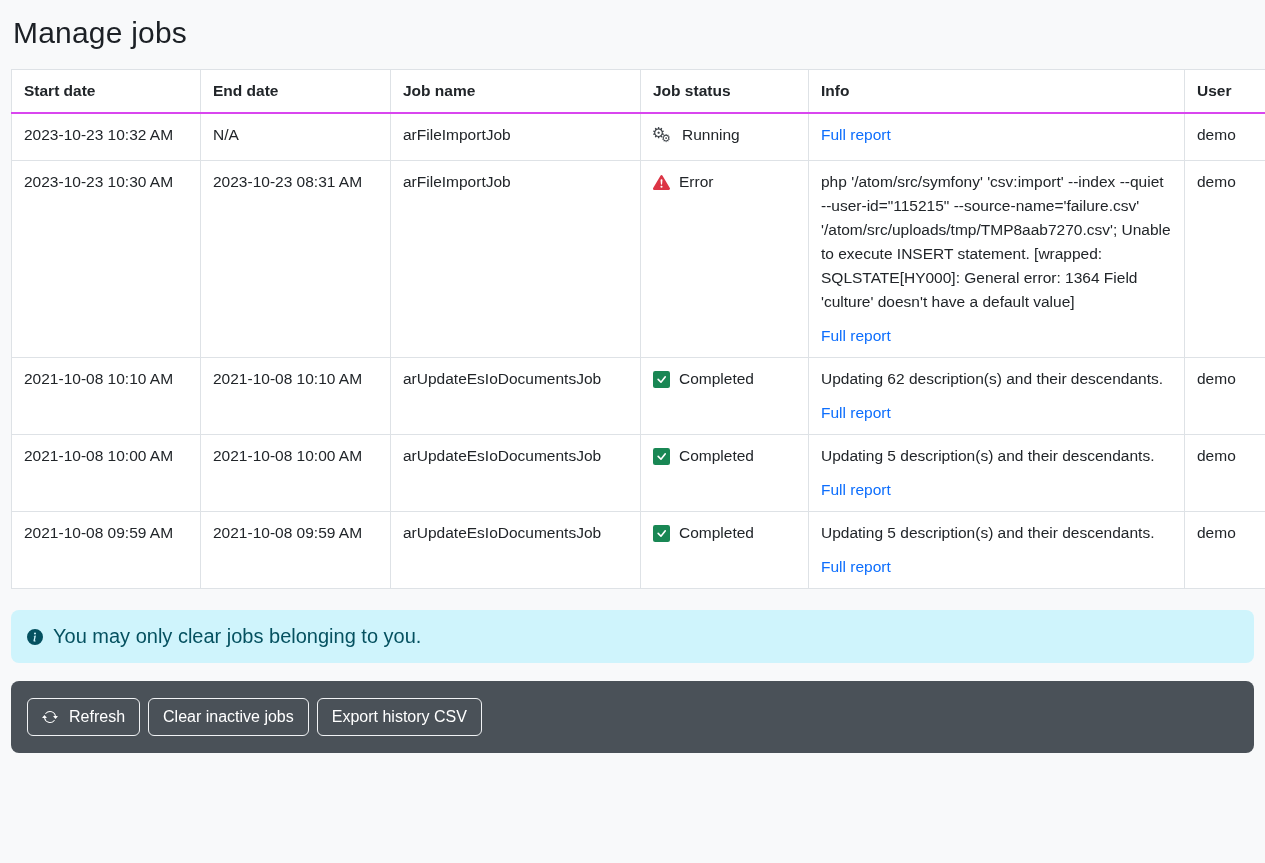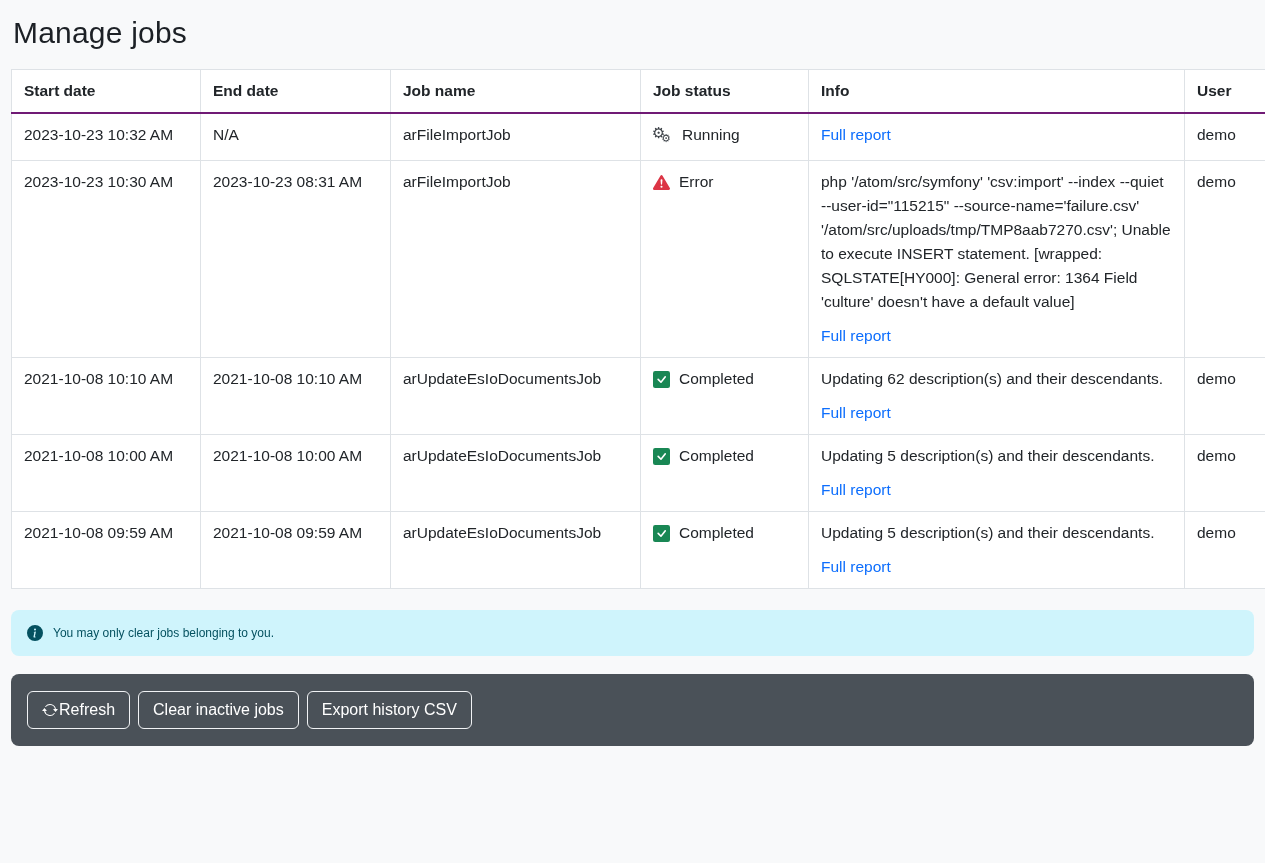--- a/index.html
+++ b/index.html
@@ -39,56 +39,56 @@
   table.jobs col.c-status { width: 168px; }
   table.jobs col.c-info   { width: 376px; }
   table.jobs col.c-user   { width: 136px; }
   table.jobs th, table.jobs td {
     border: 1px solid #dee2e6;
     padding: 9px 12px;
     text-align: left; vertical-align: top;
     font-size: 15.5px; line-height: 24px;
     overflow-wrap: break-word;
   }
-  table.jobs thead th { font-weight: 700; border-bottom: 2px solid #701a75; padding: 9px 12px; }
+  table.jobs thead th { font-weight: 700; border-bottom: 2px solid #d946ef; padding: 9px 12px; }
   td .status { display: inline-flex; align-items: center; gap: 9px; }
   .sicon { display: inline-flex; width: 17px; height: 17px; flex: 0 0 auto; }
   .sicon svg { width: 17px; height: 17px; }
   .gears { position: relative; width: 20px; height: 18px; color: #3b4046; font-family: "DejaVu Sans", sans-serif; }
   .gears .g1 { position: absolute; left: -1px; top: -5px; font-size: 15px; }
   .gears .g2 { position: absolute; left: 8px; top: 1px; font-size: 11px; }
   td p.info-text { margin: 0 0 10px 0; }
   td p.info-text:empty { display: none; margin: 0; }
   a.report { color: #0d6efd; text-decoration: none; }
 
   
   .alert {
     margin-top: 21px;
     background: #cff4fc; color: #055160;
     border-radius: 8px;
     padding: 15px 16px;
     display: flex; align-items: center; gap: 10px;
-    font-size: 12px;
+    font-size: 20px;
   }
   .alert .aicon { display: inline-flex; width: 16px; height: 16px; }
   .alert .aicon svg { width: 16px; height: 16px; }
 
   
   .toolbar {
     margin-top: 18px;
     background: #4a5158;
     border-radius: 8px;
     padding: 17px 16px;
     display: flex; gap: 8px; align-items: center;
   }
   .tbtn {
     font-family: inherit; font-size: 16px; color: #ffffff;
     background: transparent; border: 1px solid #f1f3f5; border-radius: 6px;
     padding: 7px 14px; cursor: pointer;
-    display: inline-flex; align-items: center; gap: 1px; line-height: 1.4;
+    display: inline-flex; align-items: center; gap: 11px; line-height: 1.4;
   }
   .tbtn .bicon { display: inline-flex; width: 16px; height: 16px; }
   .tbtn .bicon svg { width: 16px; height: 16px; }
   .dot { width: 15px; height: 15px; border-radius: 50%; background: #ffffff; display: inline-block; }
 </style>
 </head>
 <body>
 
 <div class="page">
 

